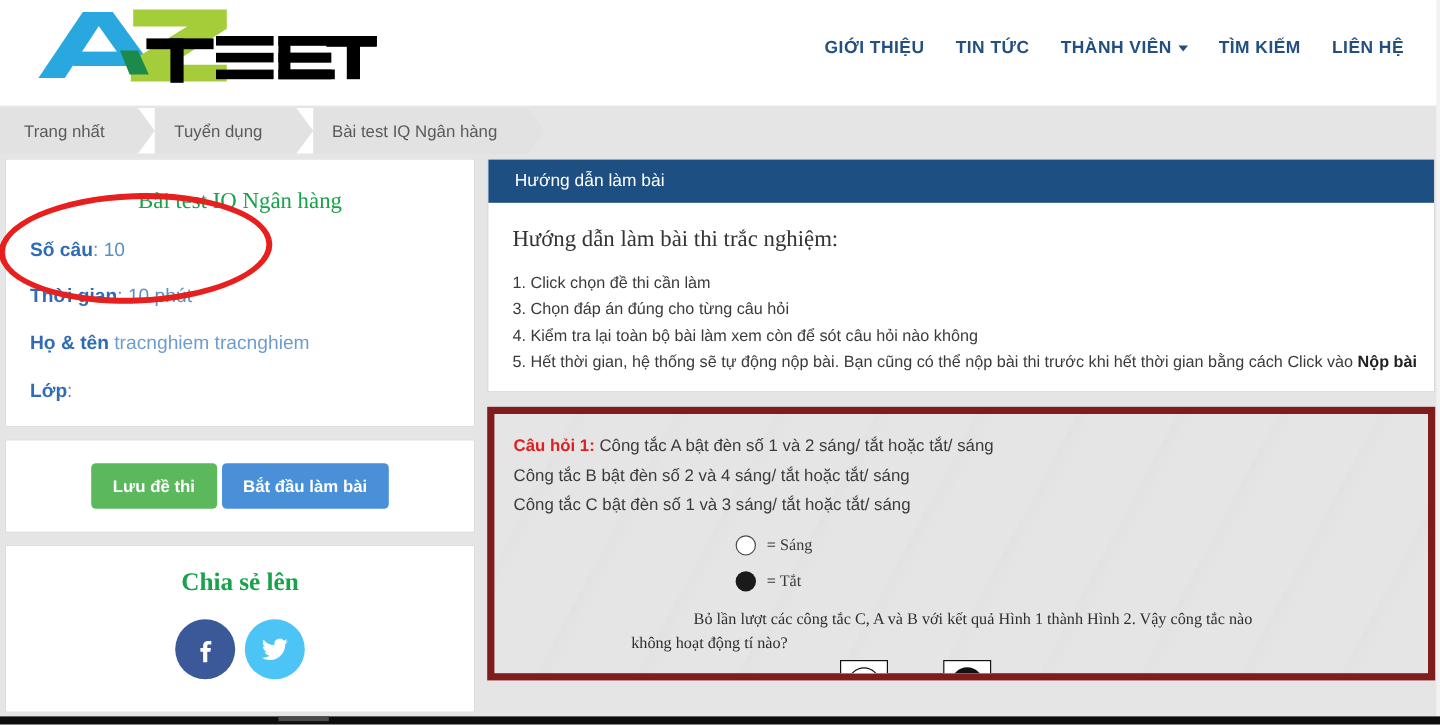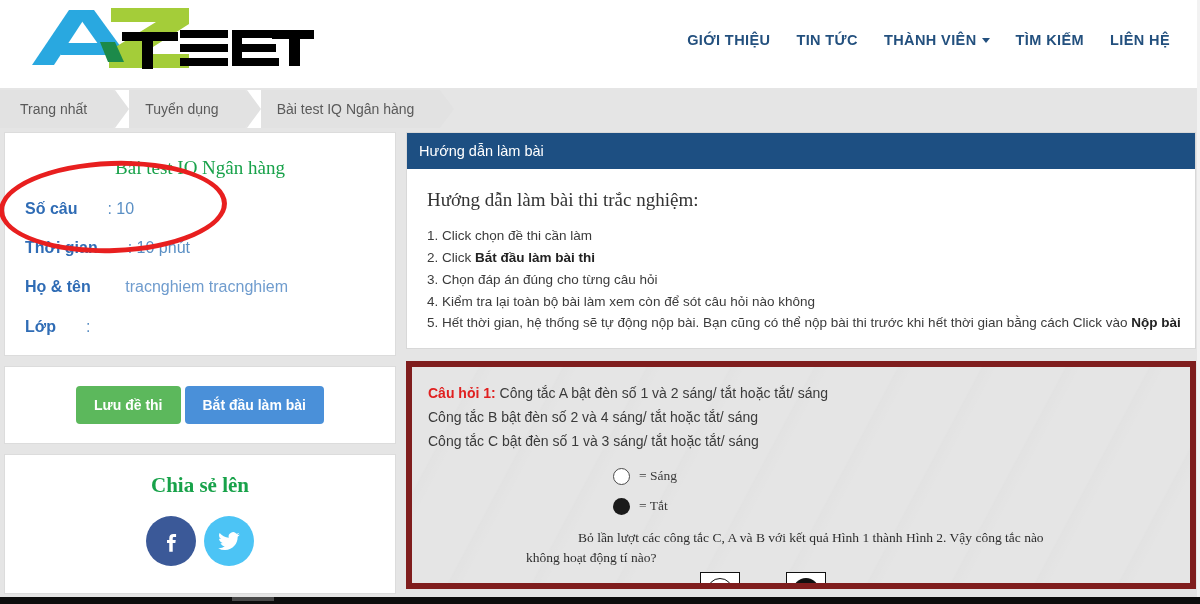--- a/index.html
+++ b/index.html
@@ -51,21 +51,21 @@
   .card{background:#fff;border:1px solid #dcdcdc;box-sizing:border-box;}
 
   
   .info-card{height:224px;padding:14px 16px 0 16px;position:relative;}
   .info-title{
     text-align:center;color:#18a24a;font-size:19px;
     font-family:"Liberation Serif",serif;font-weight:normal;margin:10px 0 20px 0;
   }
   .info-row{font-size:16px;color:#4d7fb8;margin:0 0 20px 4px;line-height:1.2;}
   .info-row .lbl{font-weight:bold;color:#2f6cb5;}
-  .info-row .val{color:#5a8fc4;padding-left:30px;}
+  .info-row .val{color:#5a8fc4;}
   .info-row.name .val{color:#6f9cce;}
 
   
   .annot-ellipse{
     position:absolute;left:-6px;top:28px;width:228px;height:92px;
     border:5px solid #e81f1f;border-radius:50%;
     transform:rotate(-2deg);box-sizing:border-box;pointer-events:none;z-index:5;
   }
 
   
@@ -83,21 +83,21 @@
   .share-title{
     color:#18a24a;font-size:21px;font-family:"Liberation Serif",serif;font-weight:bold;margin:4px 0 18px 0;
   }
   .social{display:flex;justify-content:center;gap:8px;}
   .soc{width:50px;height:50px;border-radius:50%;display:flex;align-items:center;justify-content:center;cursor:pointer;}
   .soc-fb{background:#3b5998;}
   .soc-tw{background:#4cc4f5;}
 
   
   .panel{border:1px solid #d8d8d8;box-sizing:border-box;background:#fff;}
-  .panel-head{background:#1d4f82;color:#fff;font-size:14.5px;padding:10px 12px;}
+  .panel-head{background:#1d4f82;color:#fff;font-size:14.5px;padding:10px 22px;}
   .panel-body{padding:18px 16px 14px 16px;}
   .guide-title{
     font-family:"Liberation Serif",serif;font-size:19px;color:#333;margin:2px 0 14px 4px;font-weight:normal;
   }
   .guide-list{list-style:none;margin:0;padding:0;}
   .guide-list li{
     font-size:13.5px;color:#3b3b3b;line-height:1.62;white-space:nowrap;padding-left:4px;
   }
   .guide-list li b{font-weight:bold;color:#222;}
 
@@ -260,24 +260,20 @@
       <div class="panel">
         <div class="panel-head">Hướng dẫn làm bài</div>
         <div class="panel-body">
           <div class="guide-title">Hướng dẫn làm bài thi trắc nghiệm:</div>
           <ul class="guide-list">
             <li>
               <span>1.</span>
               <span>Click chọn đề thi cần làm</span>
             </li>
             <li>
-              <span>2.</span>
-              <span>Click </span><b>Bắt đầu làm bài thi</b>
-            </li>
-            <li>
               <span>3.</span>
               <span>Chọn đáp án đúng cho từng câu hỏi</span>
             </li>
             <li>
               <span>4.</span>
               <span>Kiểm tra lại toàn bộ bài làm xem còn để sót câu hỏi nào không</span>
             </li>
             <li>
               <span>5.</span>
               <span>Hết thời gian, hệ thống sẽ tự động nộp bài. Bạn cũng có thể nộp bài thi trước khi hết thời gian bằng cách Click vào </span><b>Nộp bài</b>

